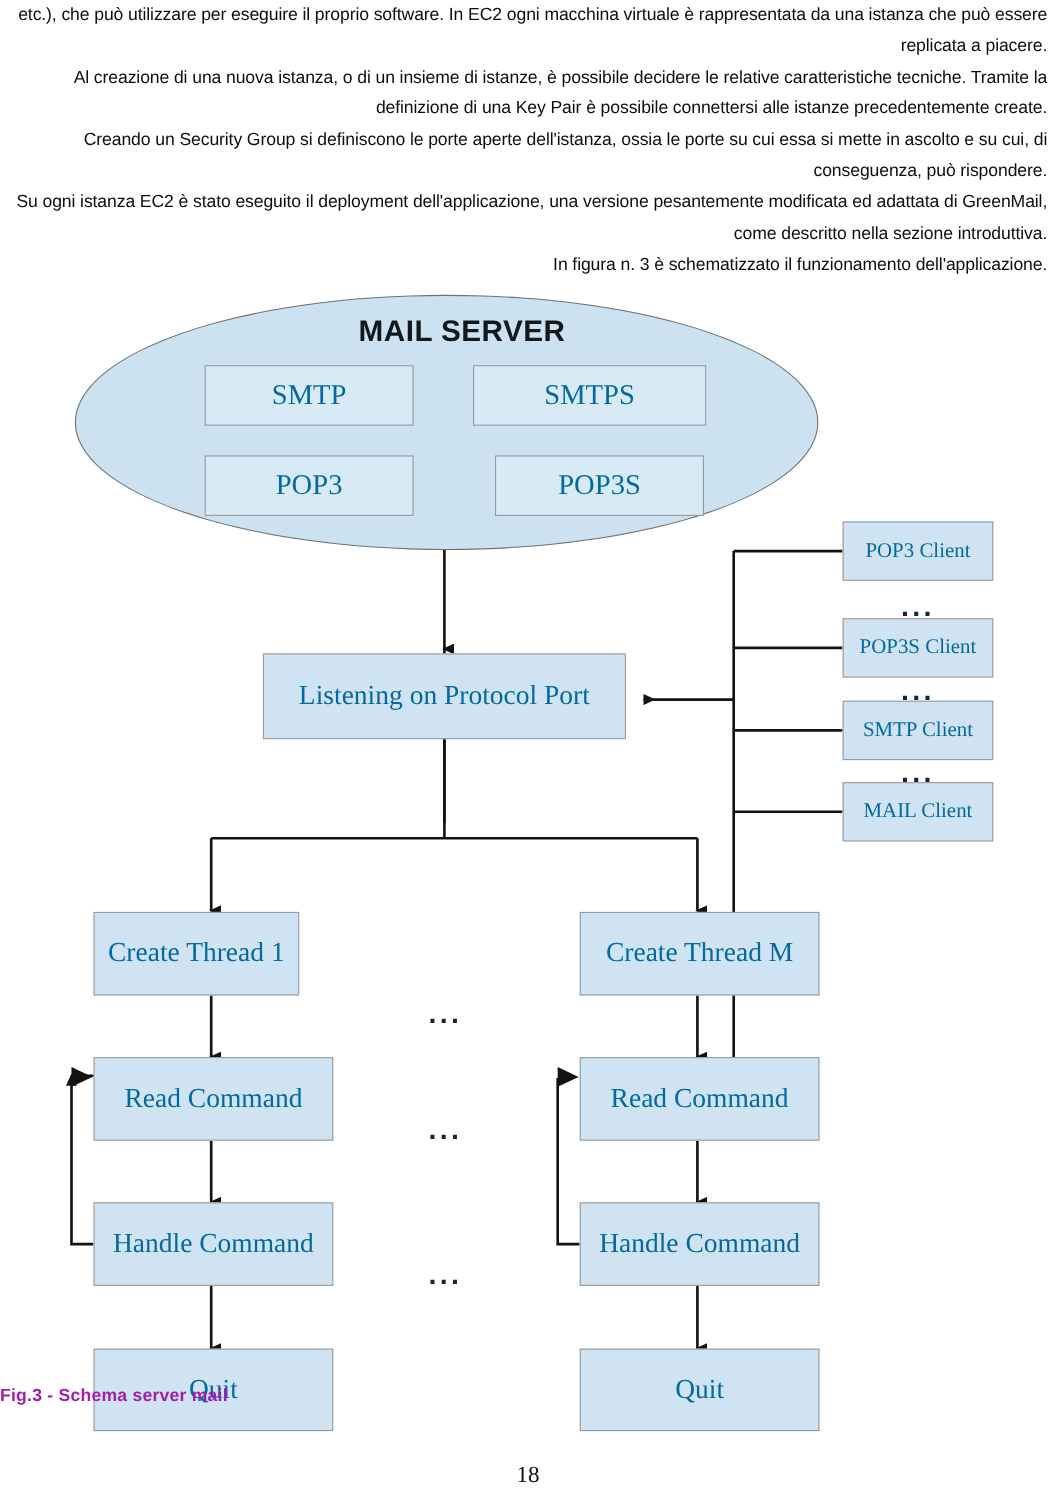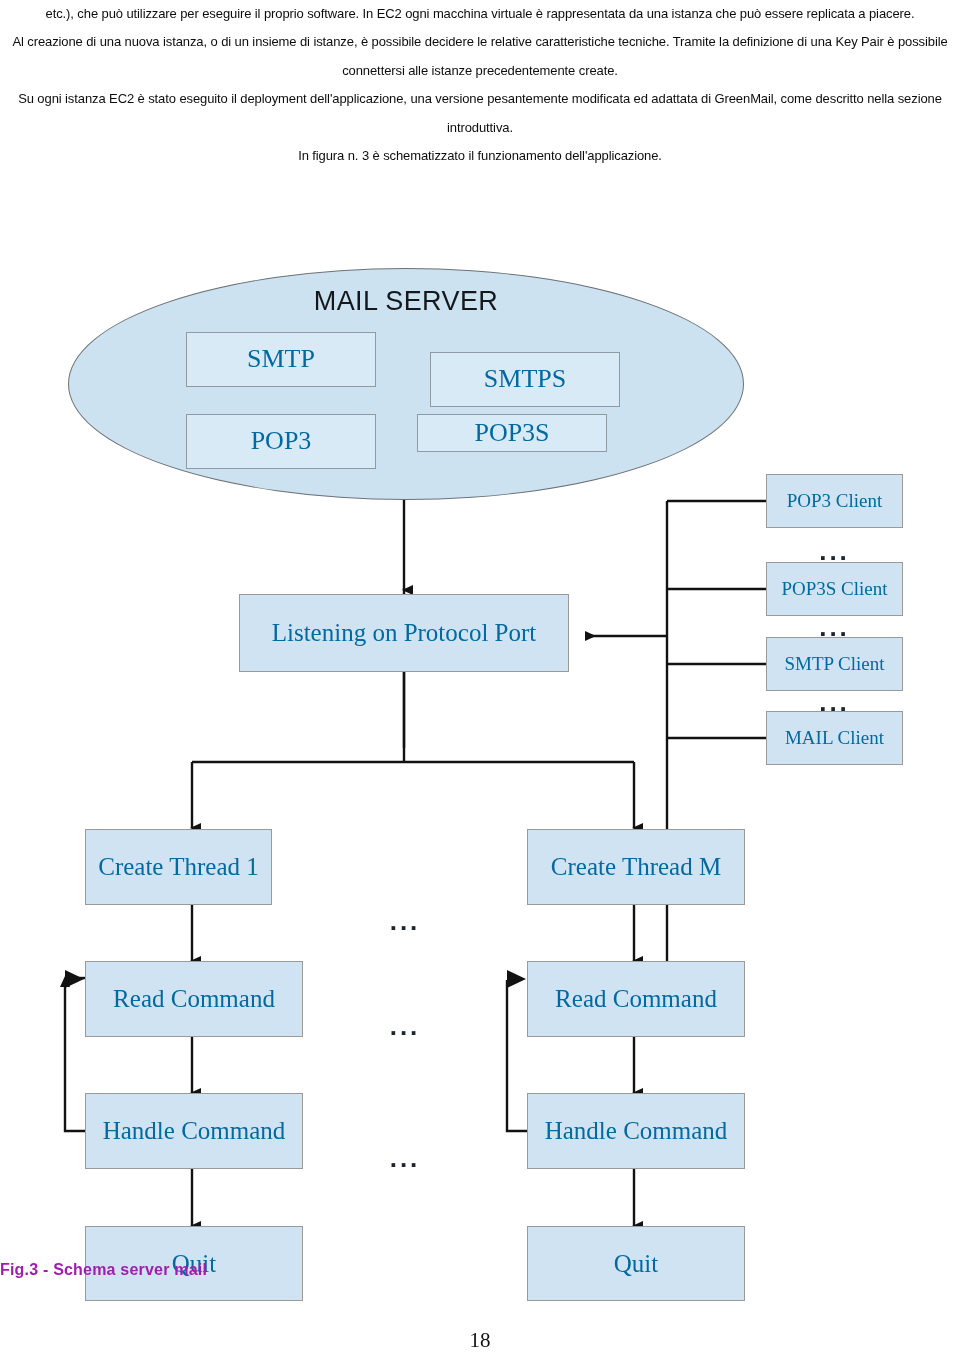--- a/index.html
+++ b/index.html
@@ -19,25 +19,25 @@
 
   
   #prose {
     position: absolute;
     left: 8px;
     top: 0px;
     width: 944px;
   }
   #prose p {
     margin: 0;
-    font-size: 13px;
+    font-size: 16px;
     line-height: 28.4px;
     color: #0d0d0d;
     letter-spacing: -0.1px;
-    text-align: center;
+    text-align: right;
     white-space: pre-wrap;
   }
 
   
   #figure {
     position: absolute;
     left: 0;
     top: 248px;
     width: 960px;
     height: 1045px;
@@ -112,20 +112,21 @@
     font-size: 21px;
     color: #111111;
   }
 </style>
 </head>
 <body>
 
 <div id="prose">
   <p>etc.), che può utilizzare per eseguire il proprio software. In EC2 ogni macchina virtuale è rappresentata da una istanza che può essere replicata a piacere.</p>
   <p>Al creazione di una nuova istanza, o di un insieme di istanze, è possibile decidere le relative caratteristiche tecniche. Tramite la definizione di una Key Pair è possibile connettersi alle istanze precedentemente create.</p>
+  <p>Creando un Security Group si definiscono le porte aperte dell'istanza, ossia le porte su cui essa si mette in ascolto e su cui, di conseguenza, può rispondere.</p>
   <p>Su ogni istanza EC2 è stato eseguito il deployment dell'applicazione, una versione pesantemente modificata ed adattata di GreenMail, come descritto nella sezione introduttiva.</p>
   <p>In figura n. 3 è schematizzato il funzionamento dell'applicazione.</p>
 </div>
 
 <div id="figure">
 
   <svg width="960" height="1045">
     <defs>
       <marker id="arrowDown" markerWidth="16" markerHeight="16" refX="5" refY="9" orient="auto" markerUnits="userSpaceOnUse">
         <path d="M0,0 L10,0 L5,11 Z" fill="#121212"></path>
@@ -164,26 +165,26 @@
       <path d="M527,883 L507,883 L507,732"></path>
     </g>
 
     <g fill="#121212">
       <path d="M65,722 L84,731 L65,740 Z"></path>
       <path d="M507,722 L526,731 L507,740 Z"></path>
     </g>
   </svg>
 
   <div class="ellipse-shape" style="left:68px; top:20px; width:676px; height:232px;"></div>
-  <div class="ell-title" style="left:68px; top:38px; width:676px;">MAIL SERVER</div>
+  <div class="ell-title" style="left:82px; top:38px; width:676px;font-weight:bold;">MAIL SERVER</div>
 
   <div class="node inner" style="left:186px; top:84px; width:190px; height:55px; font-size:26px;">SMTP</div>
-  <div class="node inner" style="left:430px; top:84px; width:190px; height:55px; font-size:26px;margin-top:20px;">SMTPS</div>
+  <div class="node inner" style="left:430px; top:84px; width:212px; height:55px; font-size:26px;">SMTPS</div>
   <div class="node inner" style="left:186px; top:166px; width:190px; height:55px; font-size:26px;">POP3</div>
-  <div class="node inner" style="left:417px; top:166px; width:190px; height:38px; font-size:26px;">POP3S</div>
+  <div class="node inner" style="left:450px; top:166px; width:190px; height:55px; font-size:26px;">POP3S</div>
 
   <div class="node" style="left:239px; top:346px; width:330px; height:78px; font-size:25px;">Listening on Protocol Port</div>
 
   <div class="node" style="left:766px; top:226px; width:137px; height:54px; font-size:19px;">POP3 Client</div>
   <div class="dots" style="left:766px; top:290px; width:137px;">...</div>
   <div class="node" style="left:766px; top:314px; width:137px; height:54px; font-size:19px;">POP3S Client</div>
   <div class="dots" style="left:766px; top:366px; width:137px;">...</div>
   <div class="node" style="left:766px; top:389px; width:137px; height:54px; font-size:19px;">SMTP Client</div>
   <div class="dots" style="left:766px; top:441px; width:137px;">...</div>
   <div class="node" style="left:766px; top:463px; width:137px; height:54px; font-size:19px;">MAIL Client</div>

